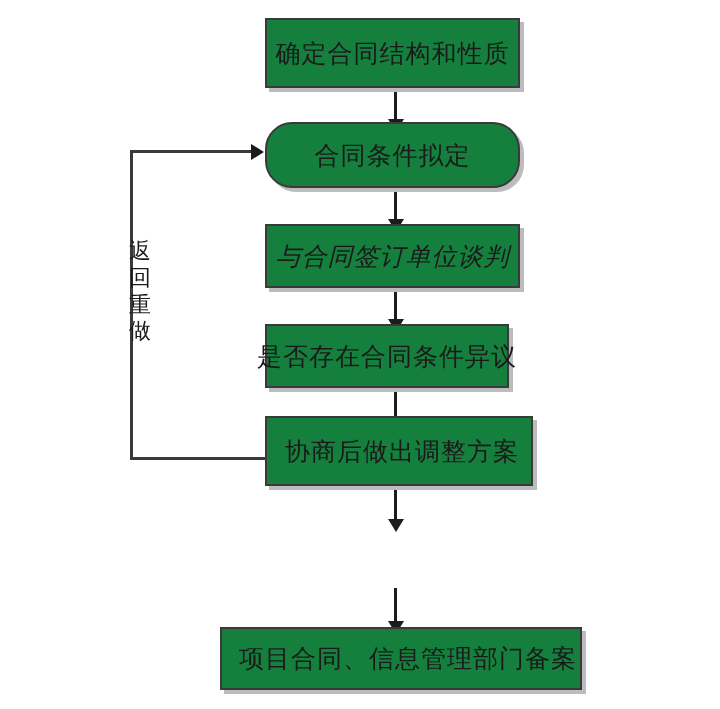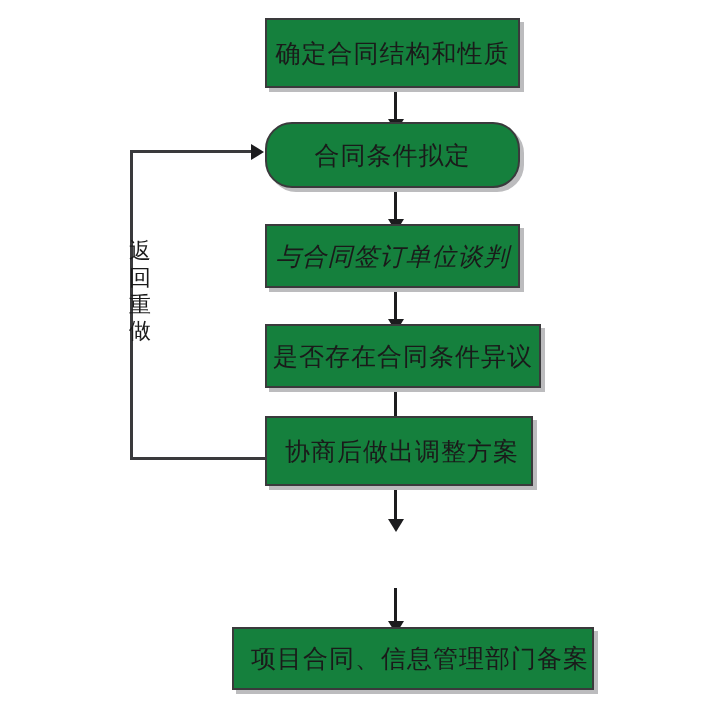--- a/index.html
+++ b/index.html
@@ -125,26 +125,26 @@
   </div>
 
   <div class="node" style="left:265px; top:122px; width:255px; height:66px;border-radius:27px;">
     <span class="node-label">合同条件拟定</span>
   </div>
 
   <div class="node" style="left:265px; top:224px; width:255px; height:64px;font-style:italic;">
     <span class="node-label">与合同签订单位谈判</span>
   </div>
 
-  <div class="node" style="left:265px; top:324px; width:276px; height:64px;">
+  <div class="node" style="left:265px; top:324px; width:244px; height:64px;">
     <span class="node-label">是否存在合同条件异议</span>
   </div>
 
   <div class="node" style="left:265px; top:416px; width:268px; height:70px;padding-left:6px;">
     <span class="node-label">协商后做出调整方案</span>
   </div>
 
 
-  <div class="node" style="left:232px; top:627px; width:362px; height:63px;padding-left:14px;">
+  <div class="node" style="left:220px; top:627px; width:362px; height:63px;padding-left:14px;">
     <span class="node-label">项目合同、信息管理部门备案</span>
   </div>
 
 </div>
 
 </body></html>

